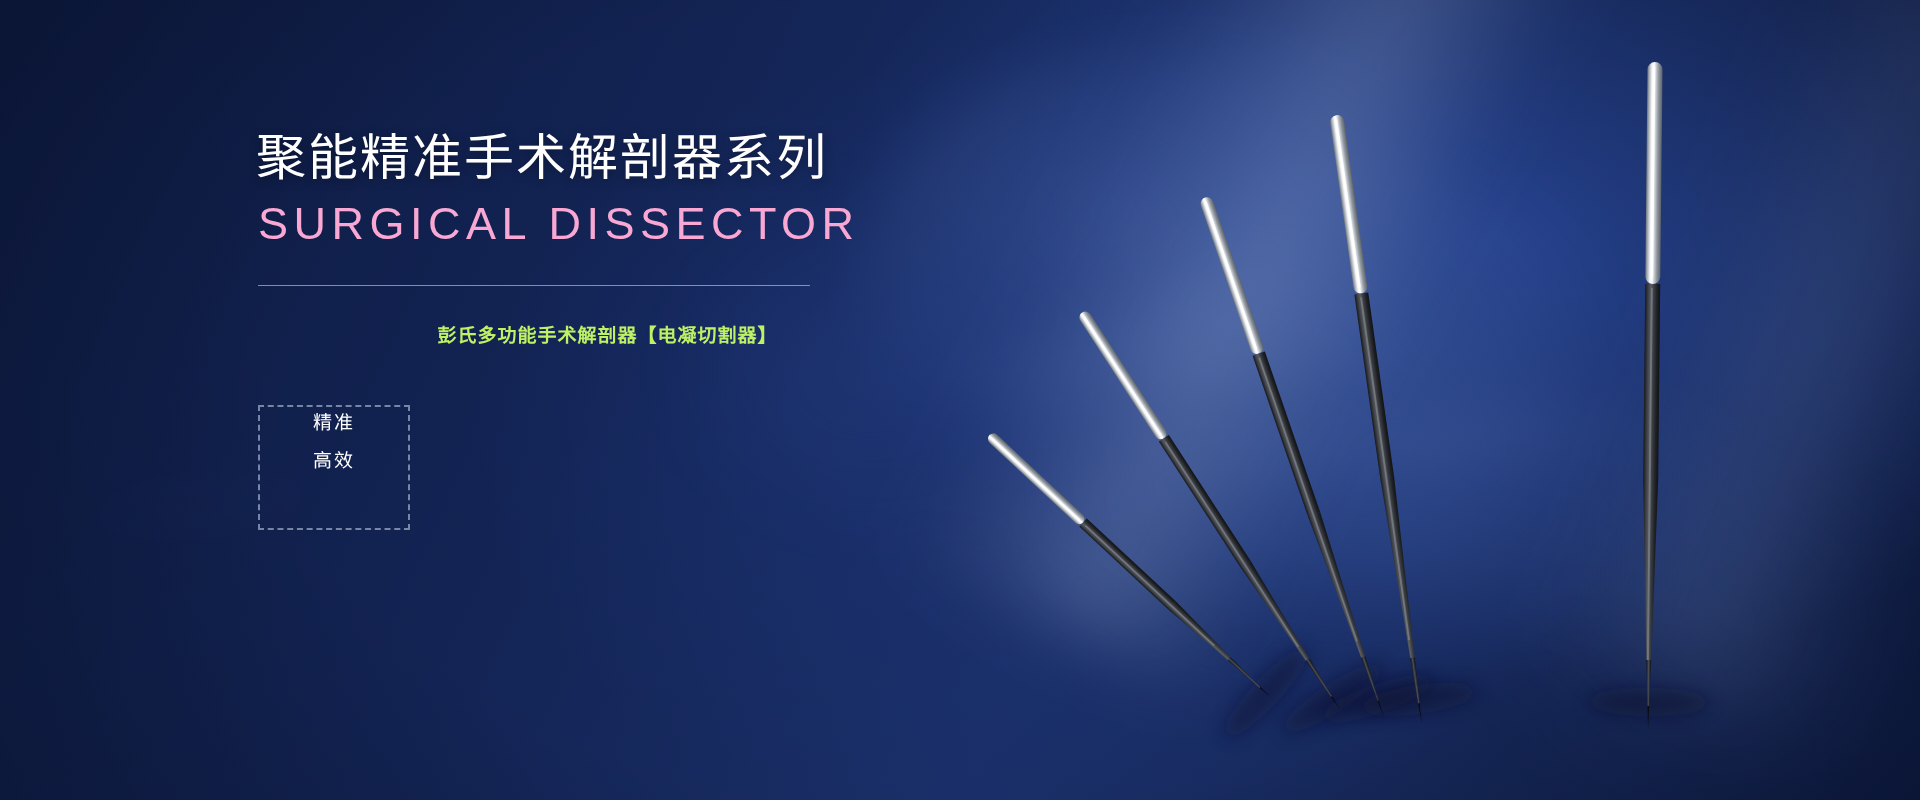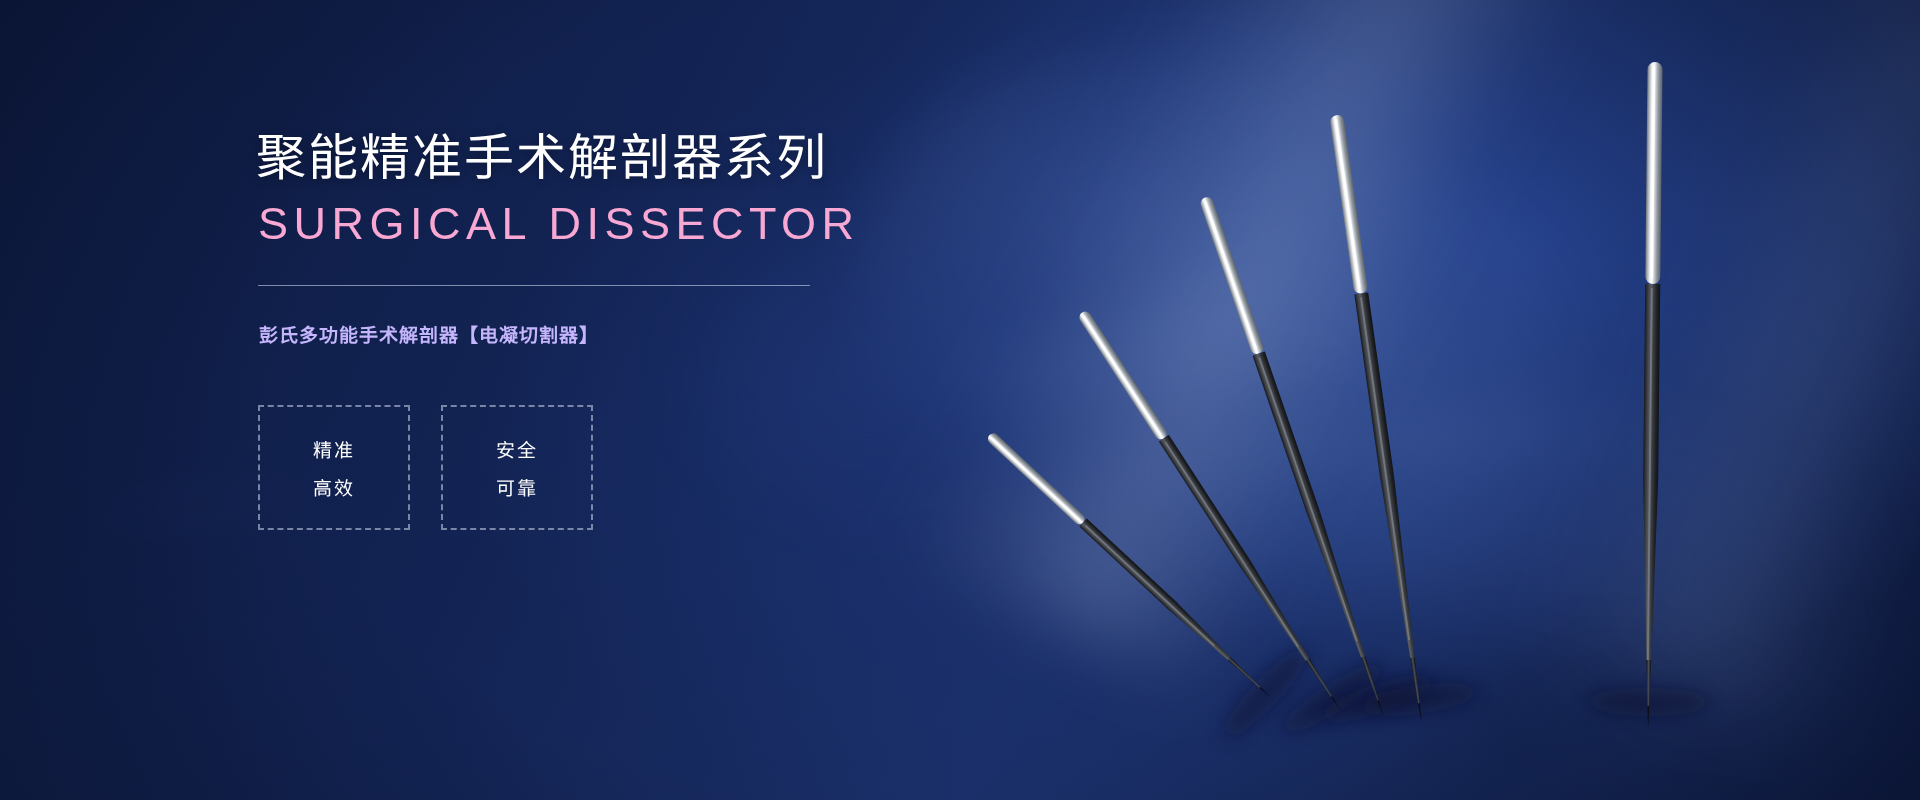--- a/index.html
+++ b/index.html
@@ -115,38 +115,38 @@
   .divider {
     margin: 35px 0 0 2px;
     width: 552px;
     height: 1px;
     background: rgba(198,208,232,.62);
   }
   .subtitle {
     margin: 34px 0 0 3px;
     font-size: 19px;
     letter-spacing: 1px;
-    color: #c4b5fd;
+    color: #bef264;
     font-weight: 700;
     white-space: nowrap;
+    text-align: center;
   }
 
   
   .features {
     display: flex;
     gap: 31px;
     margin: 58px 0 0 2px;
   }
   .feature-box {
     width: 152px;
     height: 125px;
     display: flex;
     flex-direction: column;
     align-items: center;
-    justify-content: center;
     gap: 11px;
     border: 2px dashed rgba(196,206,228,.58);
     color: #ffffff;
     font-size: 19px;
     letter-spacing: 2px;
     cursor: pointer;
   }
   .feature-box.active {
     border-color: #ffffff;
   }
@@ -285,20 +285,16 @@
     <div class="subtitle">彭氏多功能手术解剖器【电凝切割器】</div>
 
     <div class="features">
 
       <div class="feature-box">
         <span>精准</span>
         <span>高效</span>
       </div>
 
 
-      <div class="feature-box">
-        <span>安全</span>
-        <span>可靠</span>
-      </div>
 
     </div>
   </div>
 </div>
 
 </body></html>

